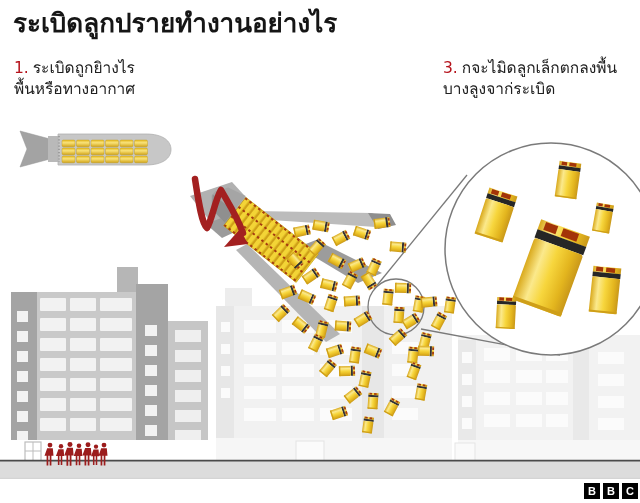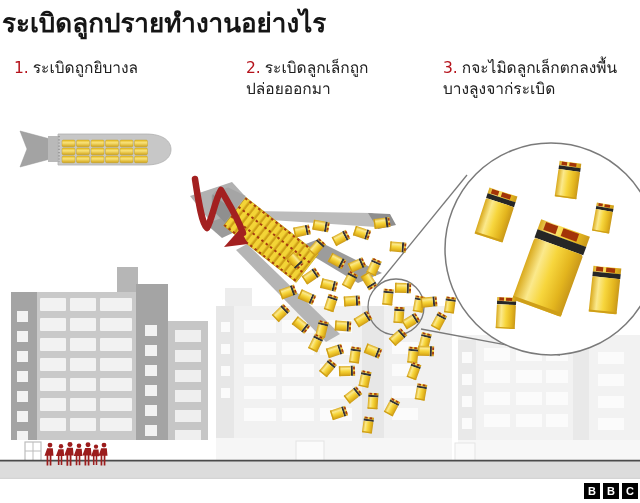--- a/index.html
+++ b/index.html
@@ -1,18 +1,18 @@
 <!DOCTYPE html>
 <html><head>
 <meta charset="utf-8">
 <style>
   html,body{margin:0;padding:0;background:#fff;}
   .canvas{position:relative;width:640px;height:503px;background:#ffffff;overflow:hidden;
           font-family:"DejaVu Sans",sans-serif;}
-  .title{position:absolute;left:2px;top:2px;font-size:26px;font-weight:bold;color:#151515;
+  .title{position:absolute;left:13px;top:2px;font-size:26px;font-weight:bold;color:#151515;
          letter-spacing:0;}
   .step{position:absolute;top:58px;font-size:15.5px;line-height:21px;color:#202020;}
   .step .num{color:#b5121b;margin-right:4px;}
   .step1{left:14px;width:210px;}
   .step2{left:246px;width:195px;}
   .step3{left:443px;width:197px;}
   svg.art{position:absolute;left:0;top:0;}
   .bbc{position:absolute;left:584px;top:483px;display:flex;gap:3px;}
   .bbc .sq{width:16px;height:16px;background:#000;color:#fff;font-weight:bold;font-size:11px;
            display:flex;align-items:center;justify-content:center;
@@ -314,27 +314,24 @@
         <use href="#bomblet-lg" transform="translate(551,268) scale(1.85) rotate(20)"></use>
         <use href="#bomblet-lg" transform="translate(605,290) scale(1.0) rotate(6)"></use>
         <use href="#bomblet-lg" transform="translate(506,313) scale(0.68) rotate(3)"></use>
       </g>
     </g>
   </svg>
 
   <div class="title">ระเบิดลูกปรายทำงานอย่างไร</div>
 
   <div class="step step1">
-    <div><span class="num">1.</span><span>ระเบิดถูกยิบางล</span></div>
+    <div><span class="num">1.</span><span>ระเบิดถูกยิางไร</span></div>
+    <div>พื้นหรือทางอากาศ</div>
   </div>
 
-  <div class="step step2">
-    <div><span class="num">2.</span><span>ระเบิดลูกเล็กถูก</span></div>
-    <div>ปล่อยออกมา</div>
-  </div>
 
   <div class="step step3">
     <div><span class="num">3.</span><span>กจะไมิดลูกเล็กตกลงพื้น</span></div>
     <div>บางลูงจาก่ระเบิด</div>
   </div>
 
   <div class="bbc">
     <div class="sq">B</div>
     <div class="sq">B</div>
     <div class="sq">C</div>

